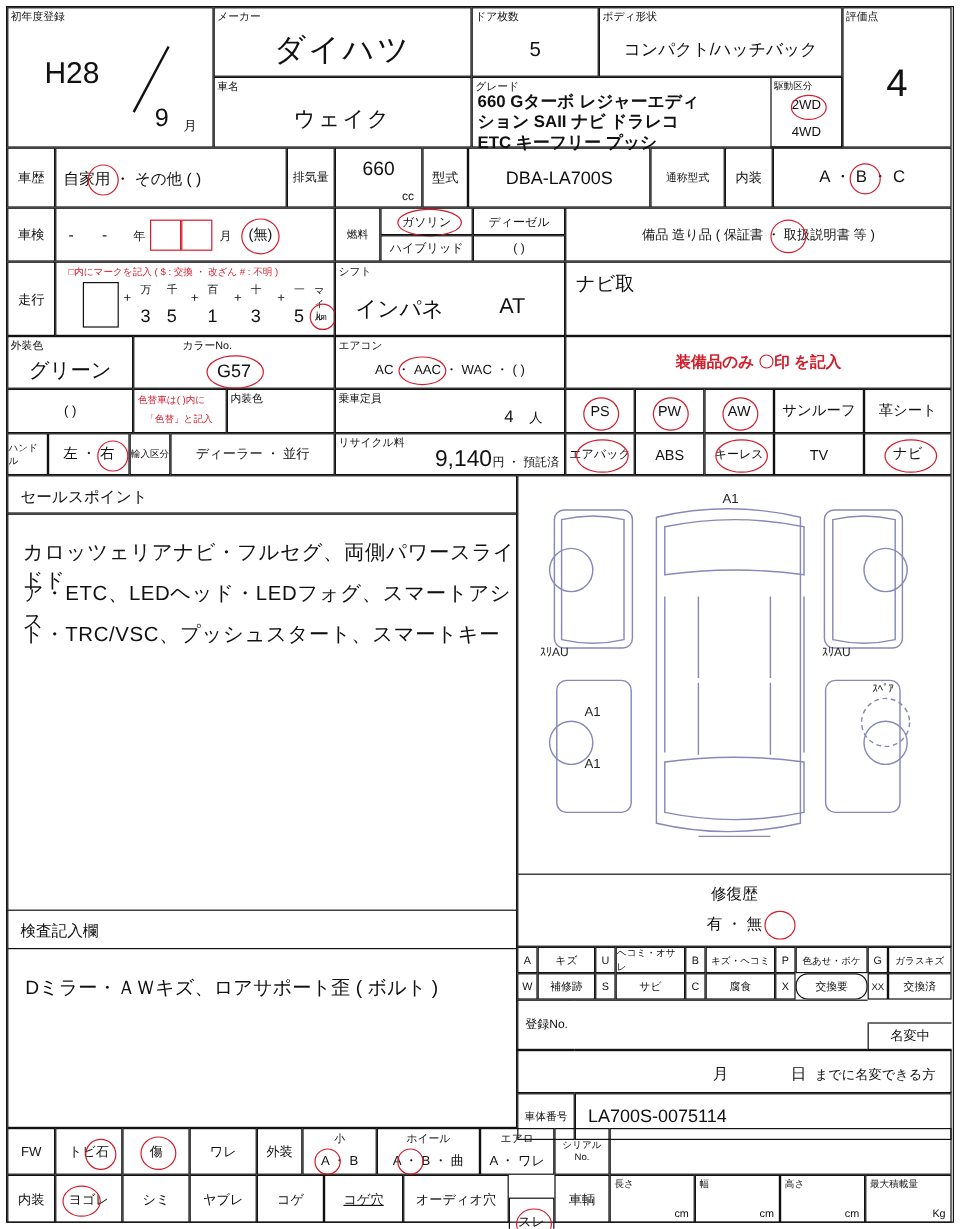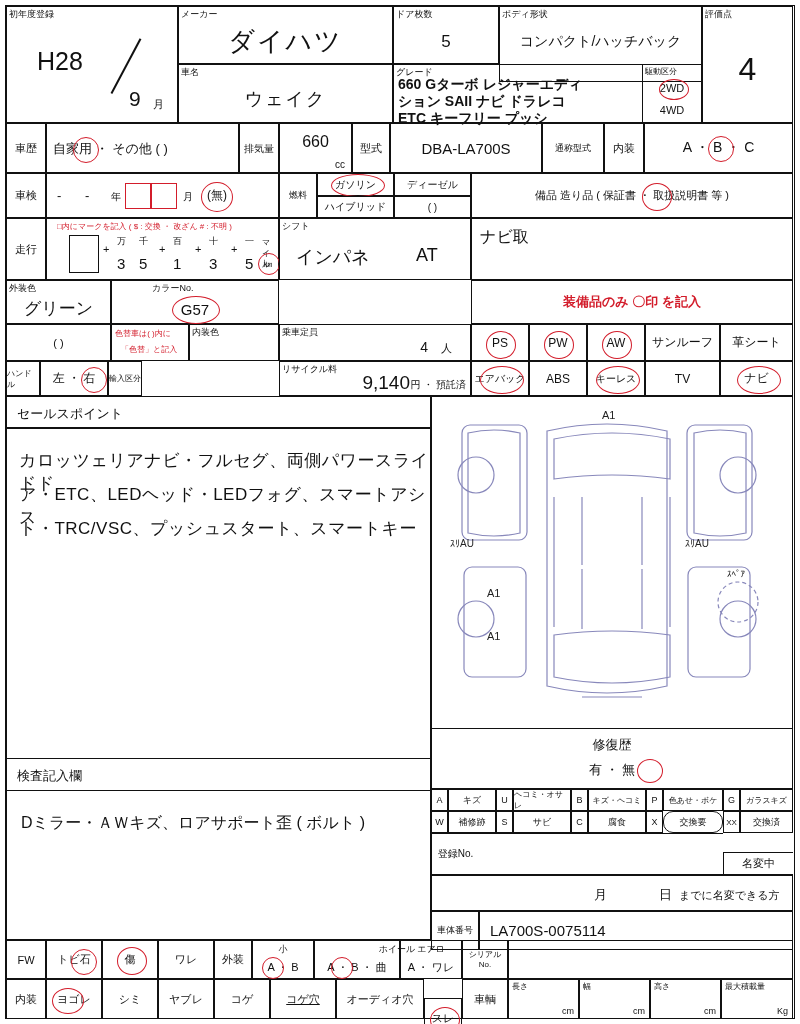--- a/index.html
+++ b/index.html
@@ -30,21 +30,21 @@
   <div class="cell" style="left:172px;top:0;width:215px;height:58px;">
     <div class="tl">メーカー</div>
     <div class="c" style="position:absolute;left:0;top:14px;width:100%;height:40px;font-size:26px;letter-spacing:2px;">ダイハツ</div>
   </div>
 
   <div class="cell" style="left:387px;top:0;width:106px;height:58px;">
     <div class="tl">ドア枚数</div>
     <div class="c" style="position:absolute;left:0;top:16px;width:100%;height:38px;font-size:17px;">5</div>
   </div>
 
-  <div class="cell" style="left:493px;top:0;width:203px;height:76px;">
+  <div class="cell" style="left:493px;top:0;width:203px;height:58px;">
     <div class="tl">ボディ形状</div>
     <div class="c" style="position:absolute;left:0;top:16px;width:100%;height:38px;font-size:14px;">コンパクト/ハッチバック</div>
   </div>
 
   <div class="cell" style="left:696px;top:0;width:91px;height:117px;">
     <div class="tl">評価点</div>
     <div class="c" style="position:absolute;left:0;top:22px;width:100%;height:80px;font-size:32px;">4</div>
   </div>
 
   <div class="cell" style="left:172px;top:58px;width:215px;height:59px;">
@@ -169,20 +169,25 @@
 
   <div class="cell" style="left:0;top:274px;width:105px;height:44px;">
     <div class="tl">外装色</div>
     <div class="c" style="position:absolute;left:0;top:12px;width:100%;height:30px;font-size:17px;">グリーン</div>
   </div>
   <div class="cell" style="left:105px;top:274px;width:168px;height:44px;">
     <div class="tl" style="left:40px;">カラーNo.</div>
     <div class="c" style="position:absolute;left:0;top:14px;width:100%;height:28px;font-size:15px;">G57</div>
     <div class="ov" style="left:60px;top:15px;width:46px;height:26px;"></div>
   </div>
+  <div class="cell" style="left:273px;top:274px;width:192px;height:44px;">
+    <div class="tl">エアコン</div>
+    <div class="c" style="position:absolute;left:0;top:14px;width:100%;height:26px;font-size:11px;">AC ・ AAC ・ WAC ・ (          )</div>
+    <div class="ov" style="left:52px;top:16px;width:38px;height:22px;"></div>
+  </div>
   <div class="cell" style="left:465px;top:274px;width:322px;height:44px;">
     <div class="c red" style="width:100%;height:100%;font-size:13px;font-weight:bold;">装備品のみ  〇印 を記入</div>
   </div>
 
   <div class="cell" style="left:0;top:318px;width:105px;height:37px;">
     <div class="c" style="width:100%;height:100%;font-size:11px;">(                )</div>
   </div>
   <div class="cell" style="left:105px;top:318px;width:78px;height:37px;">
     <div class="red" style="position:absolute;left:3px;top:3px;font-size:8px;">色替車は( )内に</div>
     <div class="red" style="position:absolute;left:9px;top:19px;font-size:8px;">「色替」と記入</div>
@@ -217,20 +222,23 @@
 
   <div class="cell" style="left:0;top:355px;width:34px;height:35px;">
     <div class="c" style="width:100%;height:100%;font-size:8px;">ハンドル</div>
   </div>
   <div class="cell" style="left:34px;top:355px;width:68px;height:35px;">
     <div class="c" style="width:100%;height:100%;font-size:12px;">左 ・ 右</div>
     <div class="ov" style="left:40px;top:5px;width:24px;height:24px;"></div>
   </div>
   <div class="cell" style="left:102px;top:355px;width:34px;height:35px;">
     <div class="c" style="width:100%;height:100%;font-size:8px;line-height:1.15;text-align:center;">輸入区分</div>
+  </div>
+  <div class="cell" style="left:136px;top:355px;width:137px;height:35px;">
+    <div class="c" style="width:100%;height:100%;font-size:11px;">ディーラー ・   並行</div>
   </div>
   <div class="cell" style="left:273px;top:355px;width:192px;height:35px;">
     <div class="tl">リサイクル料</div>
     <div style="position:absolute;right:60px;top:10px;font-size:19px;">9,140</div>
     <div style="position:absolute;right:4px;top:16px;font-size:10px;">円 ・ 預託済</div>
   </div>
 
   <div class="cell" style="left:465px;top:355px;width:58px;height:35px;">
     <div class="c" style="width:100%;height:100%;font-size:10px;">エアバック</div>
     <div class="ov" style="left:8px;top:4px;width:42px;height:26px;"></div>
@@ -415,21 +423,21 @@
   </div>
   <div class="cell" style="left:208px;top:934px;width:38px;height:39px;">
     <div class="c" style="width:100%;height:100%;font-size:11px;">外装</div>
   </div>
   <div class="cell" style="left:246px;top:934px;width:62px;height:39px;">
     <div class="c" style="position:absolute;left:0;top:1px;width:100%;height:14px;font-size:9px;">小</div>
     <div class="c" style="position:absolute;left:0;top:16px;width:100%;height:20px;font-size:11px;">A ・ B</div>
     <div class="ov" style="left:9px;top:16px;width:20px;height:20px;"></div>
   </div>
   <div class="cell" style="left:308px;top:934px;width:86px;height:39px;">
-    <div class="c" style="position:absolute;left:0;top:1px;width:100%;height:14px;font-size:9px;padding-left:40px;">ホイール</div>
+    <div class="c" style="position:absolute;left:0;top:1px;width:100%;height:14px;font-size:9px;">ホイール</div>
     <div class="c" style="position:absolute;left:0;top:16px;width:100%;height:20px;font-size:11px;">A ・ B ・ 曲</div>
     <div class="ov" style="left:16px;top:16px;width:20px;height:20px;"></div>
   </div>
   <div class="cell" style="left:394px;top:934px;width:62px;height:39px;">
     <div class="c" style="position:absolute;left:0;top:1px;width:100%;height:14px;font-size:9px;">エアロ</div>
     <div class="c" style="position:absolute;left:0;top:16px;width:100%;height:20px;font-size:11px;">A ・ ワレ</div>
   </div>
   <div class="cell" style="left:456px;top:934px;width:46px;height:39px;">
     <div class="c" style="width:100%;height:100%;font-size:8px;line-height:1.2;text-align:center;">シリアルNo.</div>
   </div>

